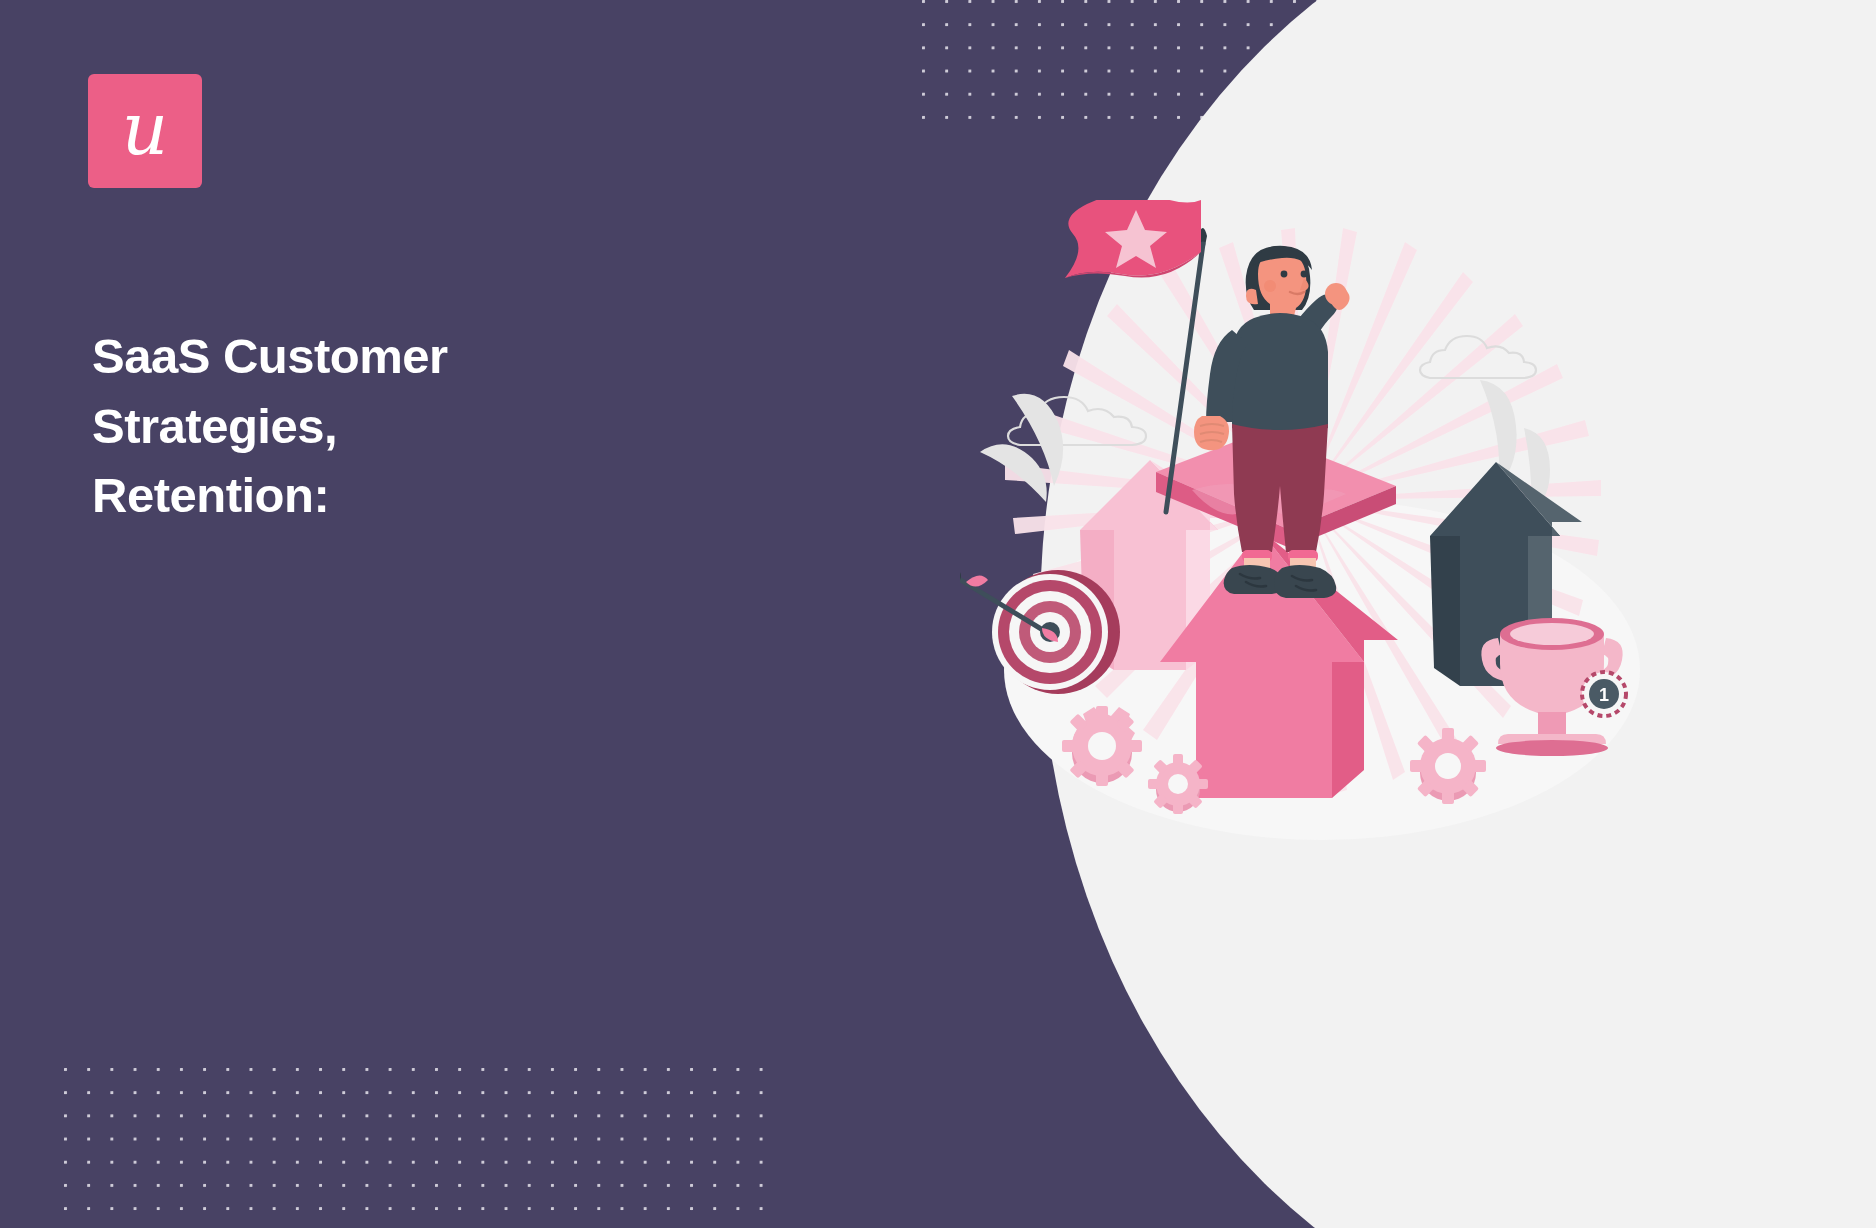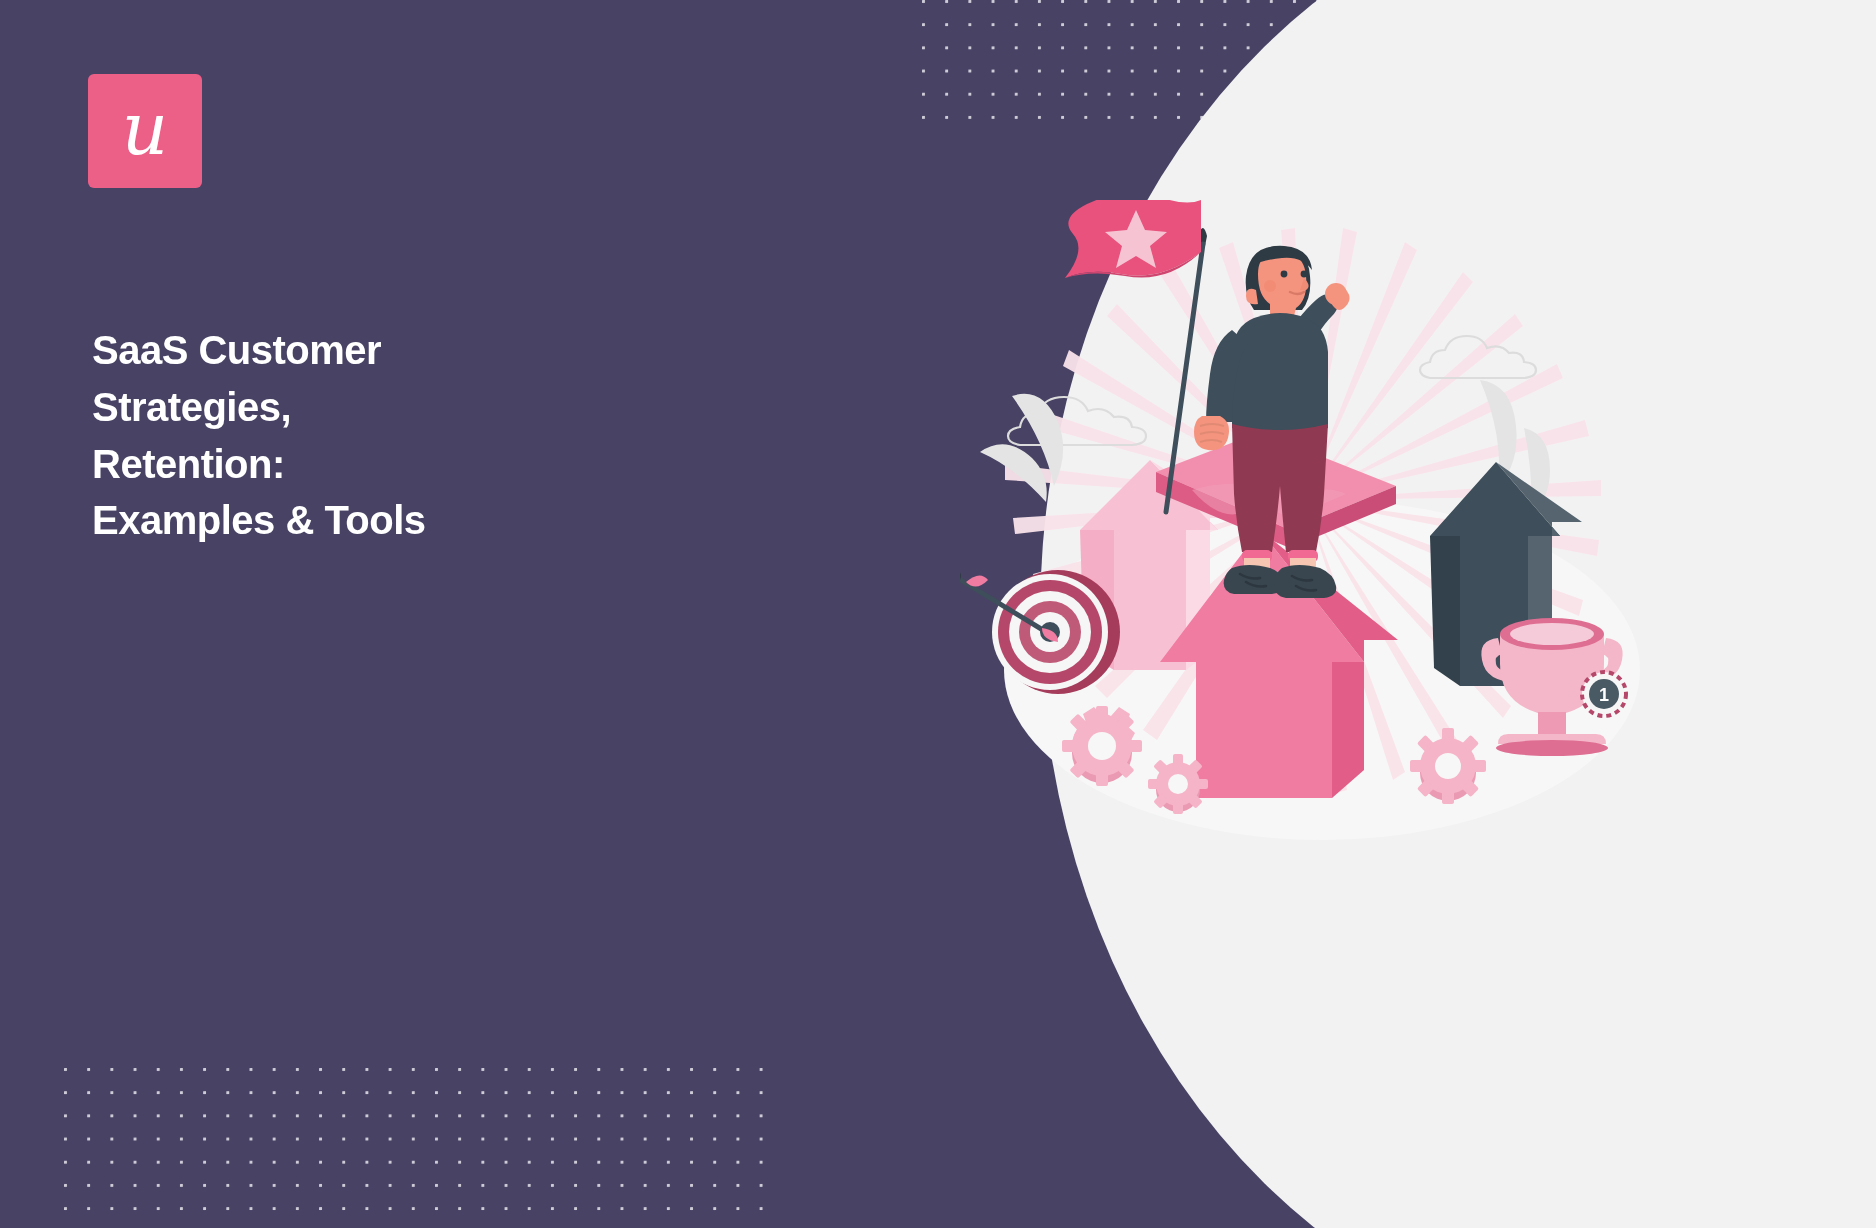--- a/index.html
+++ b/index.html
@@ -63,21 +63,21 @@
     transform:translateY(-2px);
     letter-spacing:0;
   }
 
   
   #headline {
     position:absolute;
     left:92px; top:322px;
     width:740px;
     color:#ffffff;
-    font-size:40px;
+    font-size:49px;
     line-height:1.42;
     font-weight:700;
     letter-spacing:-0.5px;
   }
   #headline .ln { display:block; white-space:nowrap; }
 
   
   #illustration {
     position:absolute;
     left:960px; top:200px;
@@ -97,21 +97,20 @@
   <div id="white-panel" style="background: rgb(242, 242, 242);"></div>
 
   <div id="logo" style="background: rgb(236, 95, 135);">
     <span id="logo-glyph">u</span>
   </div>
 
   <h1 id="headline" style="color: rgb(255, 255, 255);">
     <span class="ln">SaaS Customer</span>
     <span class="ln">Strategies,</span>
     <span class="ln">Retention:</span>
-    <span class="ln">Examples &amp; Tools</span>
   </h1>
 
   <div id="illustration">
     <svg viewBox="0 0 720 640" xmlns="http://www.w3.org/2000/svg">
       <defs>
         <clipPath id="groundClip">
           <ellipse cx="362" cy="470" rx="318" ry="170"></ellipse>
         </clipPath>
       </defs>
 

